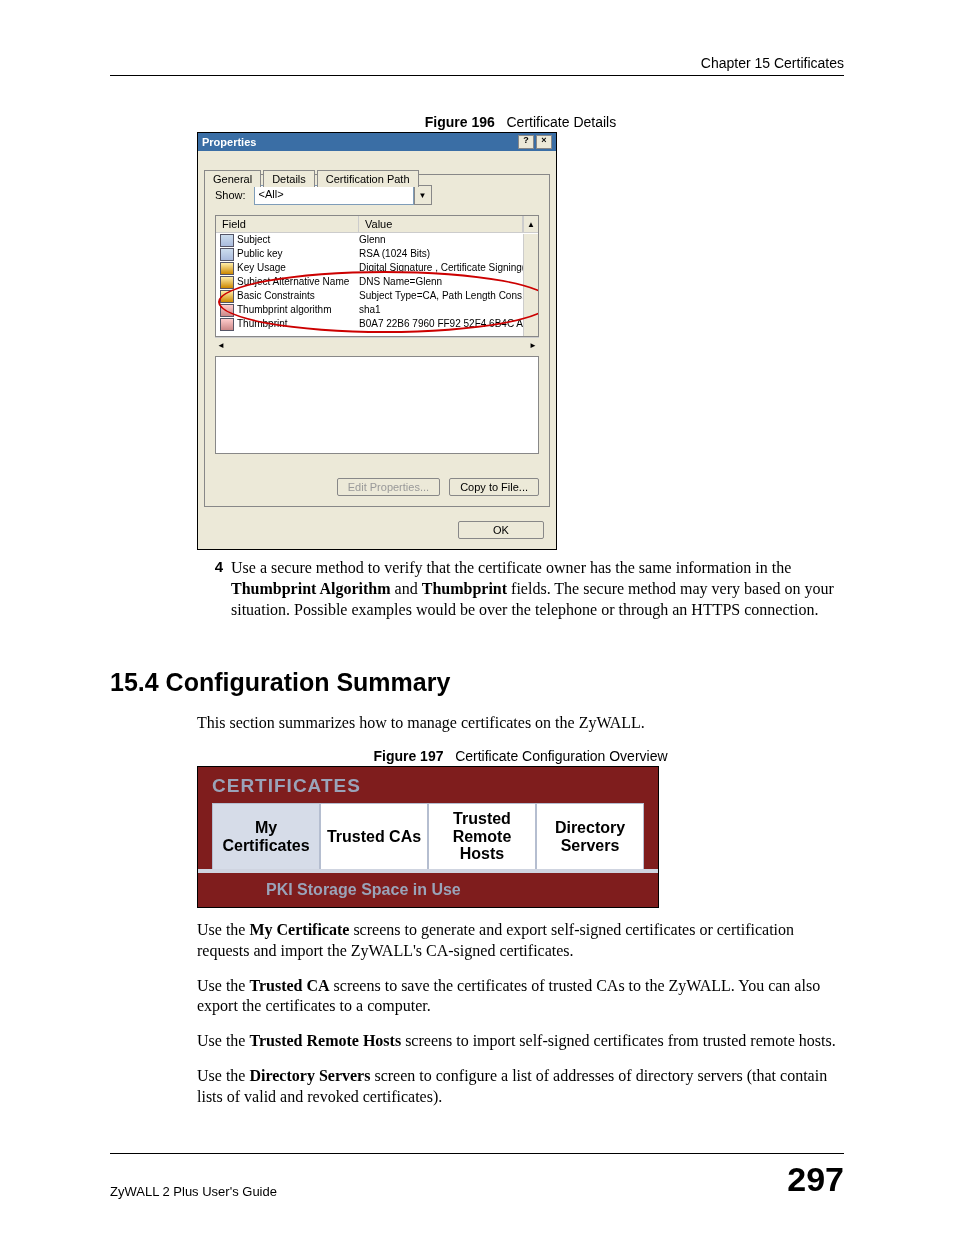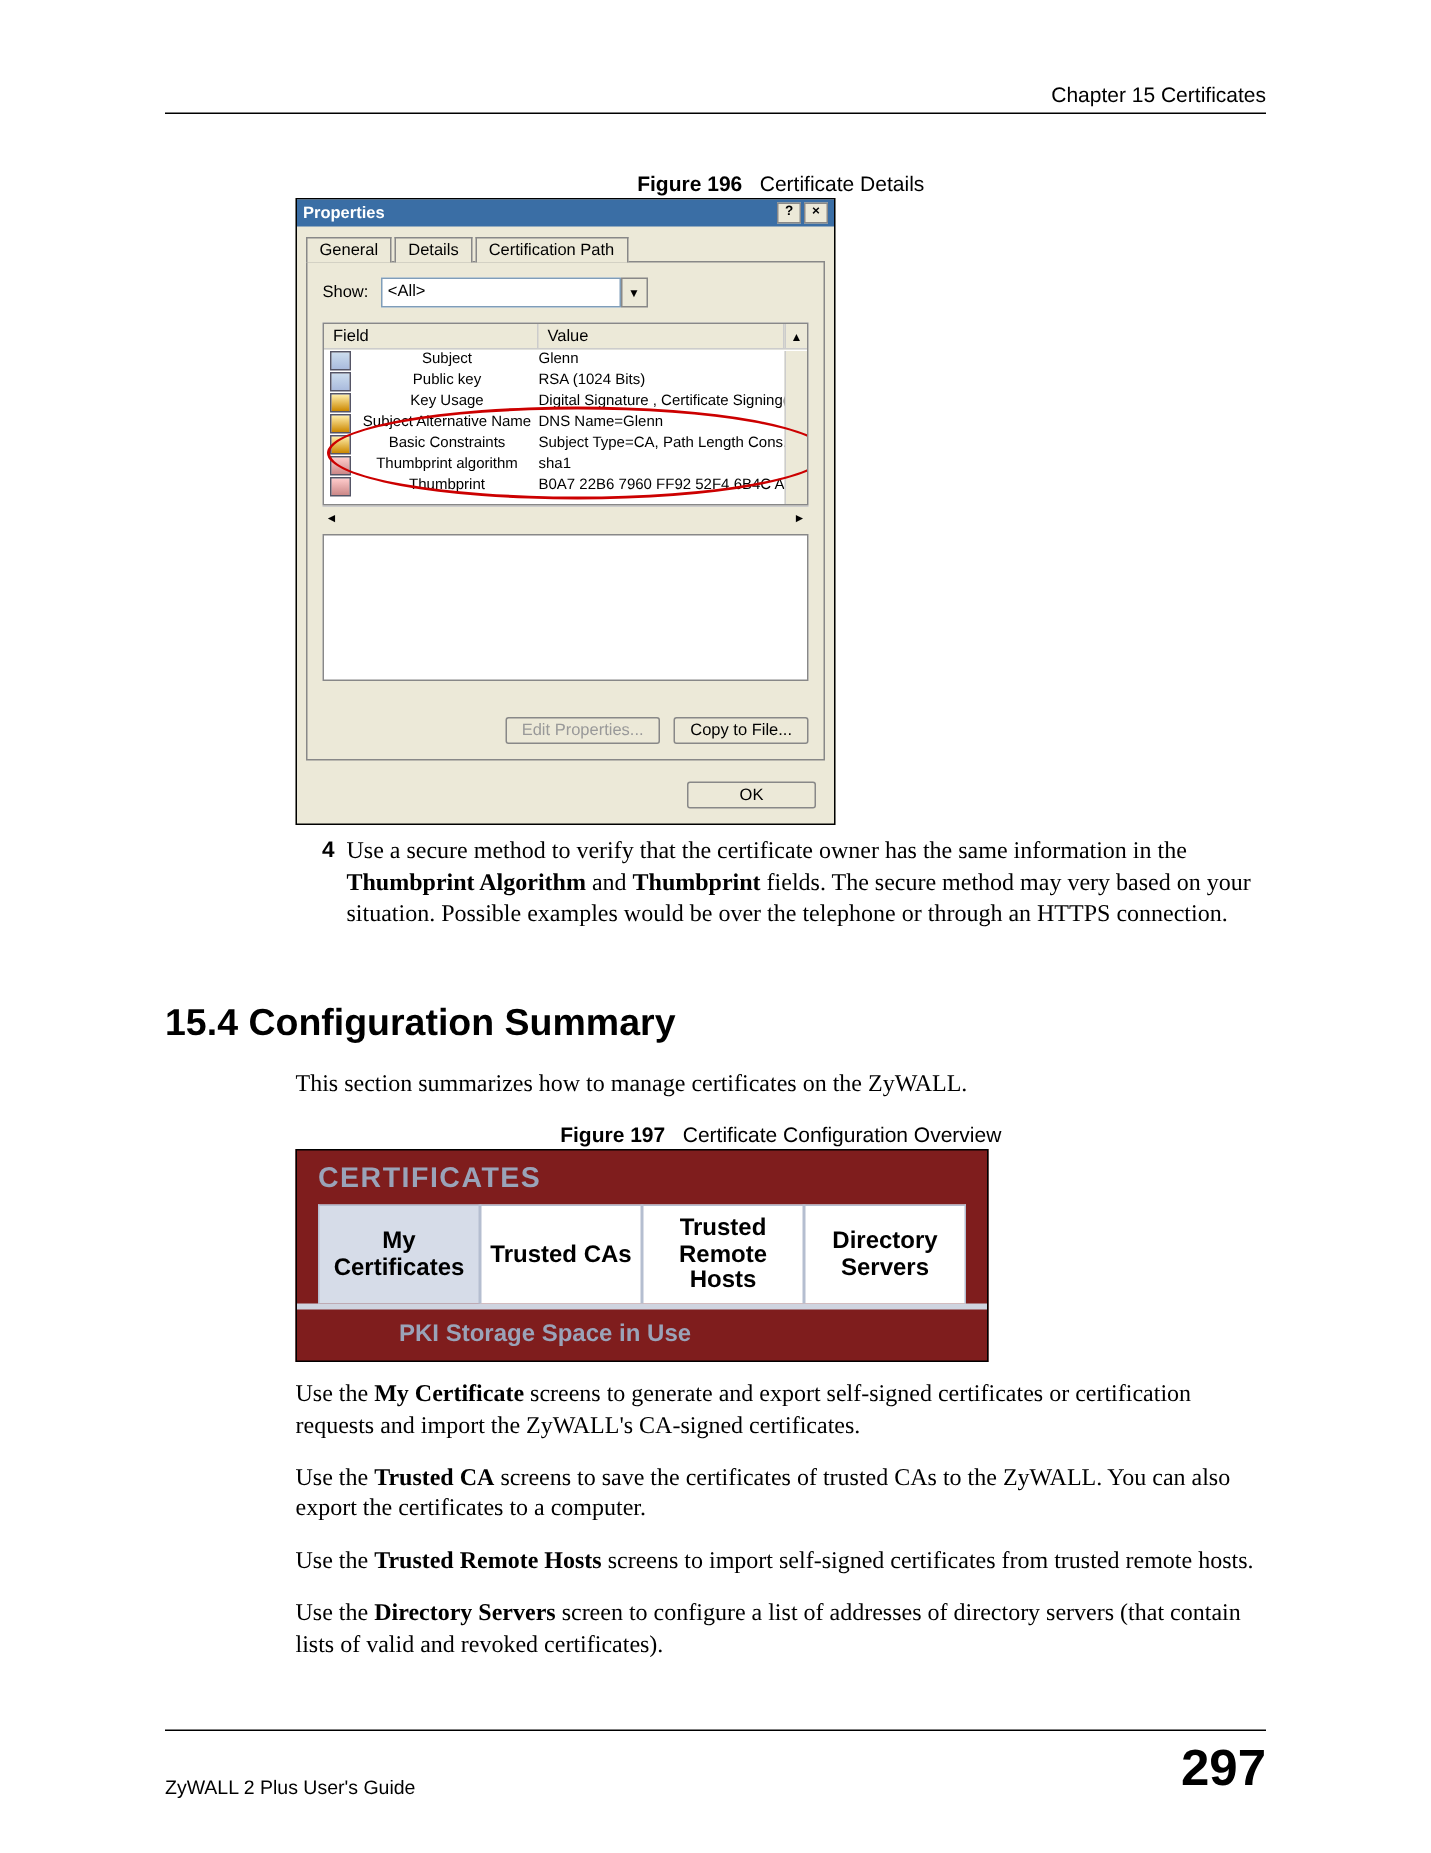--- a/index.html
+++ b/index.html
@@ -72,21 +72,21 @@
     padding: 6px 6px 0 6px;
     gap: 0;
   }
   .tab {
     border: 1px solid #888;
     border-bottom: none;
     padding: 2px 8px;
     background: #ece9d8;
     margin-right: 2px;
     position: relative;
-    top: 1px;
+    top: 13px;
   }
   .tab.active { background: #ece9d8; z-index: 2; }
   .tab-panel {
     border: 1px solid #888;
     margin: 0 6px 8px 6px;
     padding: 10px 10px 10px 10px;
     background: #ece9d8;
   }
   .show-row {
     display: flex;
@@ -159,21 +159,21 @@
     height: 11px;
     margin-right: 3px;
     display: inline-block;
     border: 1px solid #556;
     background: linear-gradient(#cde, #abd);
     flex-shrink: 0;
     margin-top: 1px;
   }
   .field-row .ic.key { background: linear-gradient(#fea,#c80); }
   .field-row .ic.th { background: linear-gradient(#fcc,#c88); }
-  .field-row .fld { width: 122px; overflow: hidden; white-space: nowrap; text-align: center; }
+  .field-row .fld { width: 122px; overflow: hidden; white-space: nowrap; }
   .field-row .val { flex:1; overflow: hidden; white-space: nowrap; padding-right: 14px; }
   .scroll-right {
     position: absolute;
     right: 0;
     top: 18px;
     bottom: 0;
     width: 14px;
     background: #ece9d8;
     border-left: 1px solid #ccc;
   }

